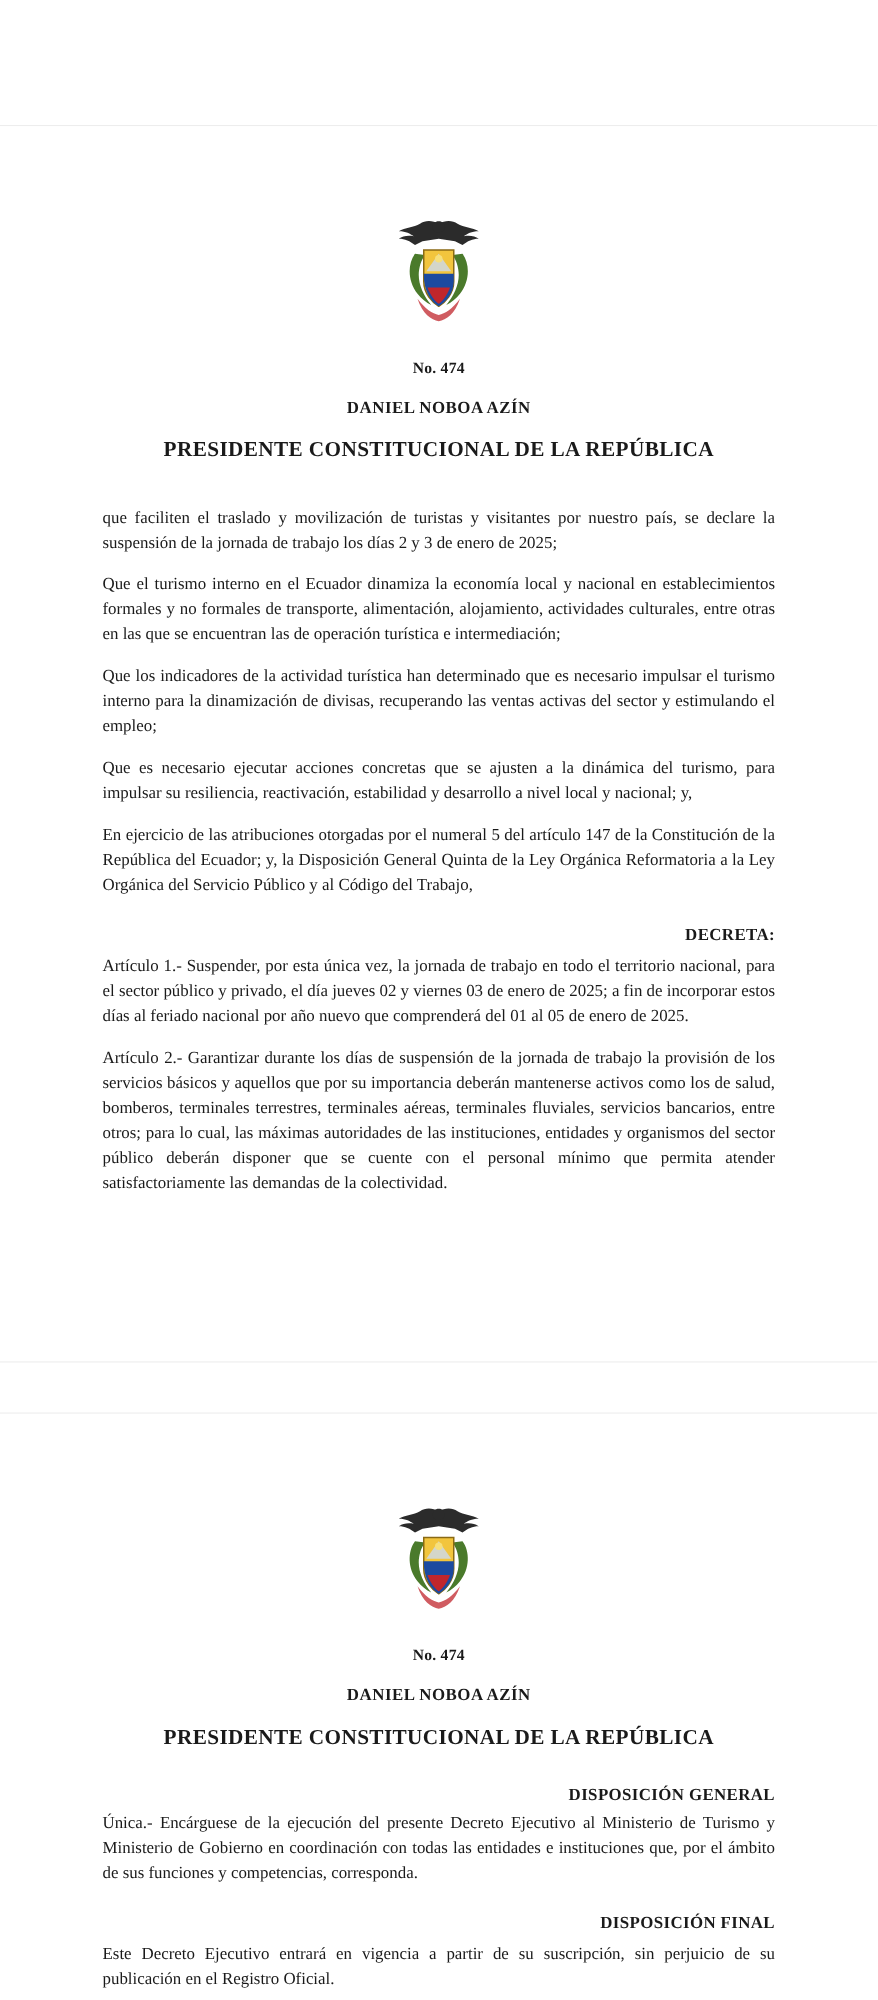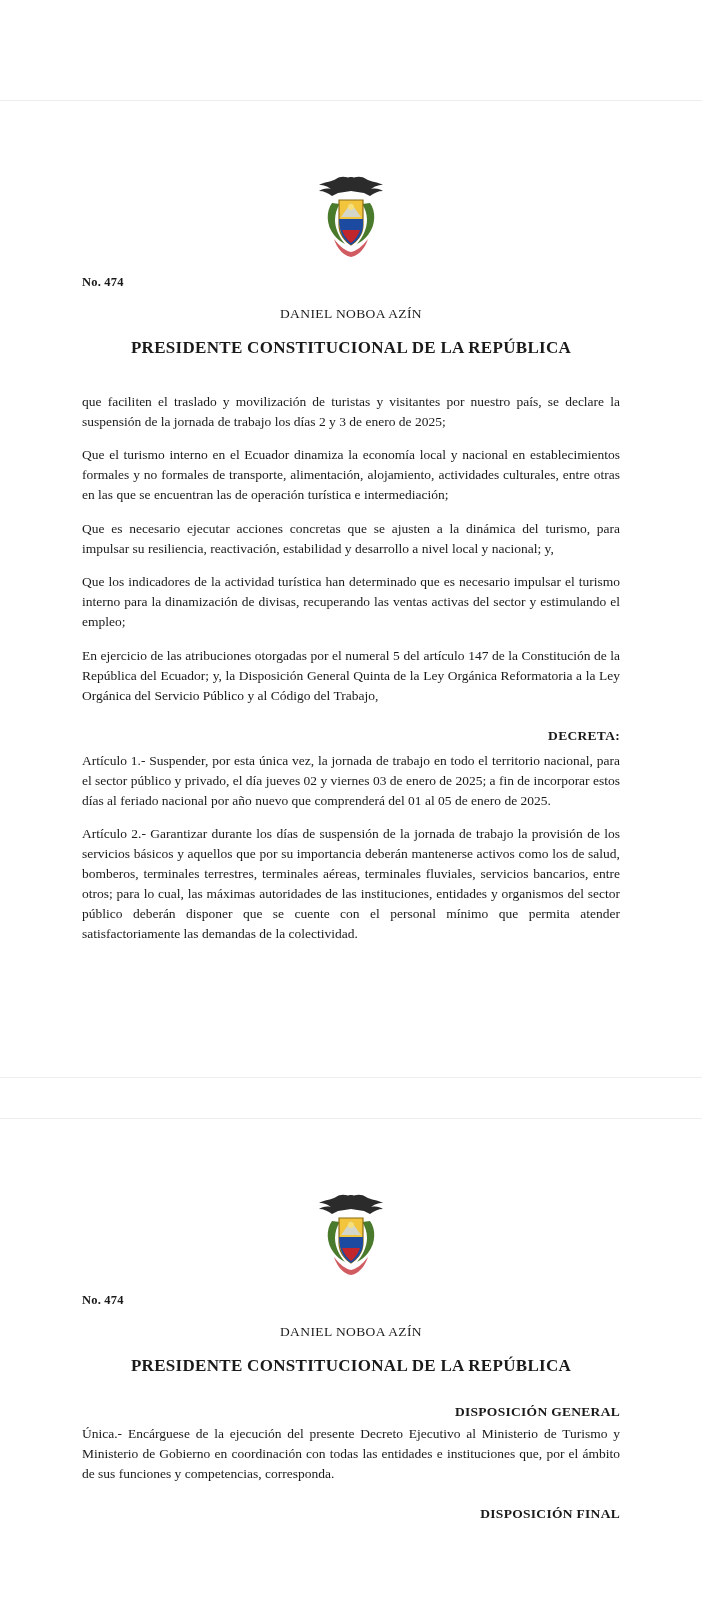--- a/index.html
+++ b/index.html
@@ -37,28 +37,29 @@
     border-bottom: 1px solid #ededed;
   }
   .crest {
     margin: 0 auto;
     padding-top: 72px;
     width: 78px;
     height: 86px;
     display: block;
   }
   .doc-number {
+    text-align: center;
     font-weight: bold;
     font-size: 12.5px;
     letter-spacing: .2px;
-    margin-top: 16px;
+    margin-top: 28px;
   }
   .president-name {
     text-align: center;
-    font-weight: normal;
+    font-weight: bold;
     font-size: 13.5px;
     letter-spacing: .4px;
     margin-top: 16px;
   }
   .president-title {
     text-align: center;
     font-weight: bold;
     font-size: 17px;
     letter-spacing: .3px;
     margin-top: 16px;
@@ -119,22 +120,22 @@
         <path d="M22 66 C28 74 34 78 39 79 C44 78 50 74 56 66 C52 78 45 83 39 84 C33 83 26 78 22 66 Z" fill="#c0262c" opacity="0.75"></path>
       </svg>
 
       <div class="doc-number">No. 474</div>
       <div class="president-name">DANIEL NOBOA AZÍN</div>
       <div class="president-title">PRESIDENTE CONSTITUCIONAL DE LA REPÚBLICA</div>
 
       <div class="body-block">
         <p class="para">que faciliten el traslado y movilización de turistas y visitantes por nuestro país, se declare la suspensión de la jornada de trabajo los días 2 y 3 de enero de 2025;</p>
         <p class="para">Que el turismo interno en el Ecuador dinamiza la economía local y nacional en establecimientos formales y no formales de transporte, alimentación, alojamiento, actividades culturales, entre otras en las que se encuentran las de operación turística e intermediación;</p>
+        <p class="para">Que los indicadores de la actividad turística han determinado que es necesario impulsar el turismo interno para la dinamización de divisas, recuperando las ventas activas del sector y estimulando el empleo;</p>
         <p class="para">Que es necesario ejecutar acciones concretas que se ajusten a la dinámica del turismo, para impulsar su resiliencia, reactivación, estabilidad y desarrollo a nivel local y nacional; y,</p>
-        <p class="para">Que los indicadores de la actividad turística han determinado que es necesario impulsar el turismo interno para la dinamización de divisas, recuperando las ventas activas del sector y estimulando el empleo;</p>
         <p class="para">En ejercicio de las atribuciones otorgadas por el numeral 5 del artículo 147 de la Constitución de la República del Ecuador; y, la Disposición General Quinta de la Ley Orgánica Reformatoria a la Ley Orgánica del Servicio Público y al Código del Trabajo,</p>
 
         <div class="center-heading">DECRETA:</div>
 
         <p class="para"><span class="lead">Artículo 1.-</span><span> Suspender, por esta única vez, la jornada de trabajo en todo el territorio nacional, para el sector público y privado, el día jueves 02 y viernes 03 de enero de 2025; a fin de incorporar estos días al feriado nacional por año nuevo que comprenderá del 01 al 05 de enero de 2025.</span></p>
 
         <p class="para"><span class="lead">Artículo 2.-</span><span> Garantizar durante los días de suspensión de la jornada de trabajo la provisión de los servicios básicos y aquellos que por su importancia deberán mantenerse activos como los de salud, bomberos, terminales terrestres, terminales aéreas, terminales fluviales, servicios bancarios, entre otros; para lo cual, las máximas autoridades de las instituciones, entidades y organismos del sector público deberán disponer que se cuente con el personal mínimo que permita atender satisfactoriamente las demandas de la colectividad.</span></p>
       </div>
 
       <div style="height:120px"></div>
@@ -163,19 +164,20 @@
       <div class="president-name">DANIEL NOBOA AZÍN</div>
       <div class="president-title">PRESIDENTE CONSTITUCIONAL DE LA REPÚBLICA</div>
 
       <div class="p2-body">
         <div class="center-heading">DISPOSICIÓN GENERAL</div>
 
         <p class="para"><span class="lead">Única.-</span><span> Encárguese de la ejecución del presente Decreto Ejecutivo al Ministerio de Turismo y Ministerio de Gobierno en coordinación con todas las entidades e instituciones que, por el ámbito de sus funciones y competencias, corresponda.</span></p>
 
         <div class="center-heading">DISPOSICIÓN FINAL</div>
 
+        <p class="para">Este Decreto Ejecutivo entrará en vigencia a partir de su suscripción, sin perjuicio de su publicación en el Registro Oficial.</p>
 
       </div>
 
     </div>
   </div>
 
 </div>
 
 </body></html>

